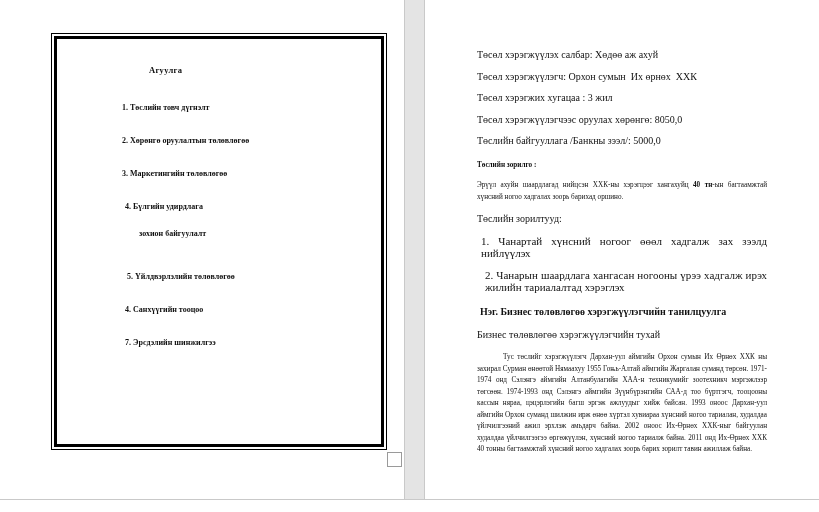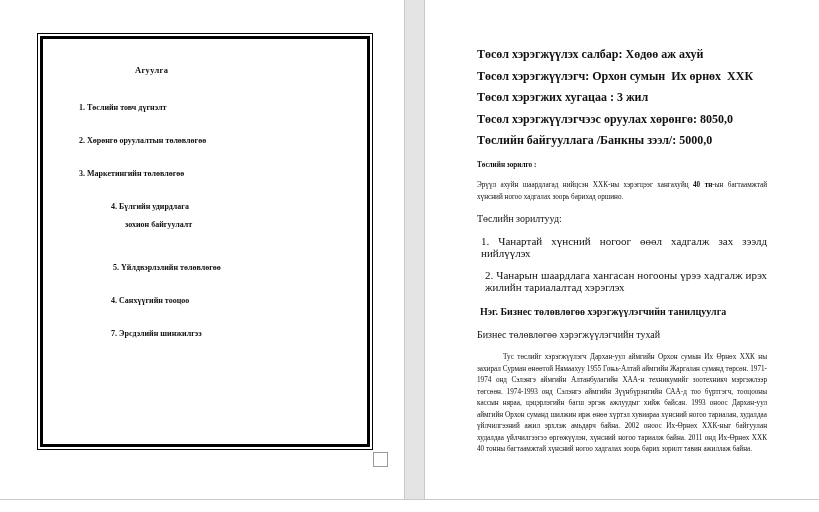--- a/index.html
+++ b/index.html
@@ -21,21 +21,21 @@
     background: #ffffff;
   }
 
   
   .page {
     position: absolute;
     top: 0;
     background: #ffffff;
     box-sizing: border-box;
   }
-  .page-left  { left: 4px;   width: 404px; height: 499px; }
+  .page-left  { left: 18px;   width: 404px; height: 499px; }
   .page-right { left: 425px; width: 394px; height: 499px; }
 
   .gutter {
     position: absolute;
     top: 0;
     left: 404px;
     width: 21px;
     height: 499px;
     background: #e4e4e4;
     border-left: 1px solid #c9c9c9;
@@ -90,29 +90,29 @@
     position: absolute;
     left: 0;
     top: 54px;
     width: 100%;
   }
   .toc-item {
     font-size: 8px;
     font-weight: bold;
     line-height: 10px;
     margin-bottom: 13px;
-    padding-left: 36px;
+    padding-left: 65px;
     white-space: pre-line;
   }
   .toc-item.indent-1 { padding-left: 68px; }
   .toc-item.indent-2 { padding-left: 70px; }
   .toc-item .sub-line {
     display: block;
     padding-left: 14px;
-    margin-top: 8px;
+    margin-top: 17px;
   }
 
   
   .anchor-handle {
     position: absolute;
     left: 369px;
     top: 452px;
     width: 15px;
     height: 15px;
     border: 1px solid #9a9a9a;
@@ -121,22 +121,22 @@
   }
 
   
   .doc2 {
     position: absolute;
     left: 52px;
     top: 50px;
     width: 290px;
   }
   .meta-line {
-    font-size: 12px;
-    font-weight: bold;
+    font-size: 10px;
+    font-weight: normal;
     line-height: 9px;
     margin-bottom: 12.5px;
     white-space: pre;
   }
   .section-label {
     font-size: 7.2px;
     font-weight: bold;
     line-height: 9px;
     margin-top: 16px;
     margin-bottom: 10px;

